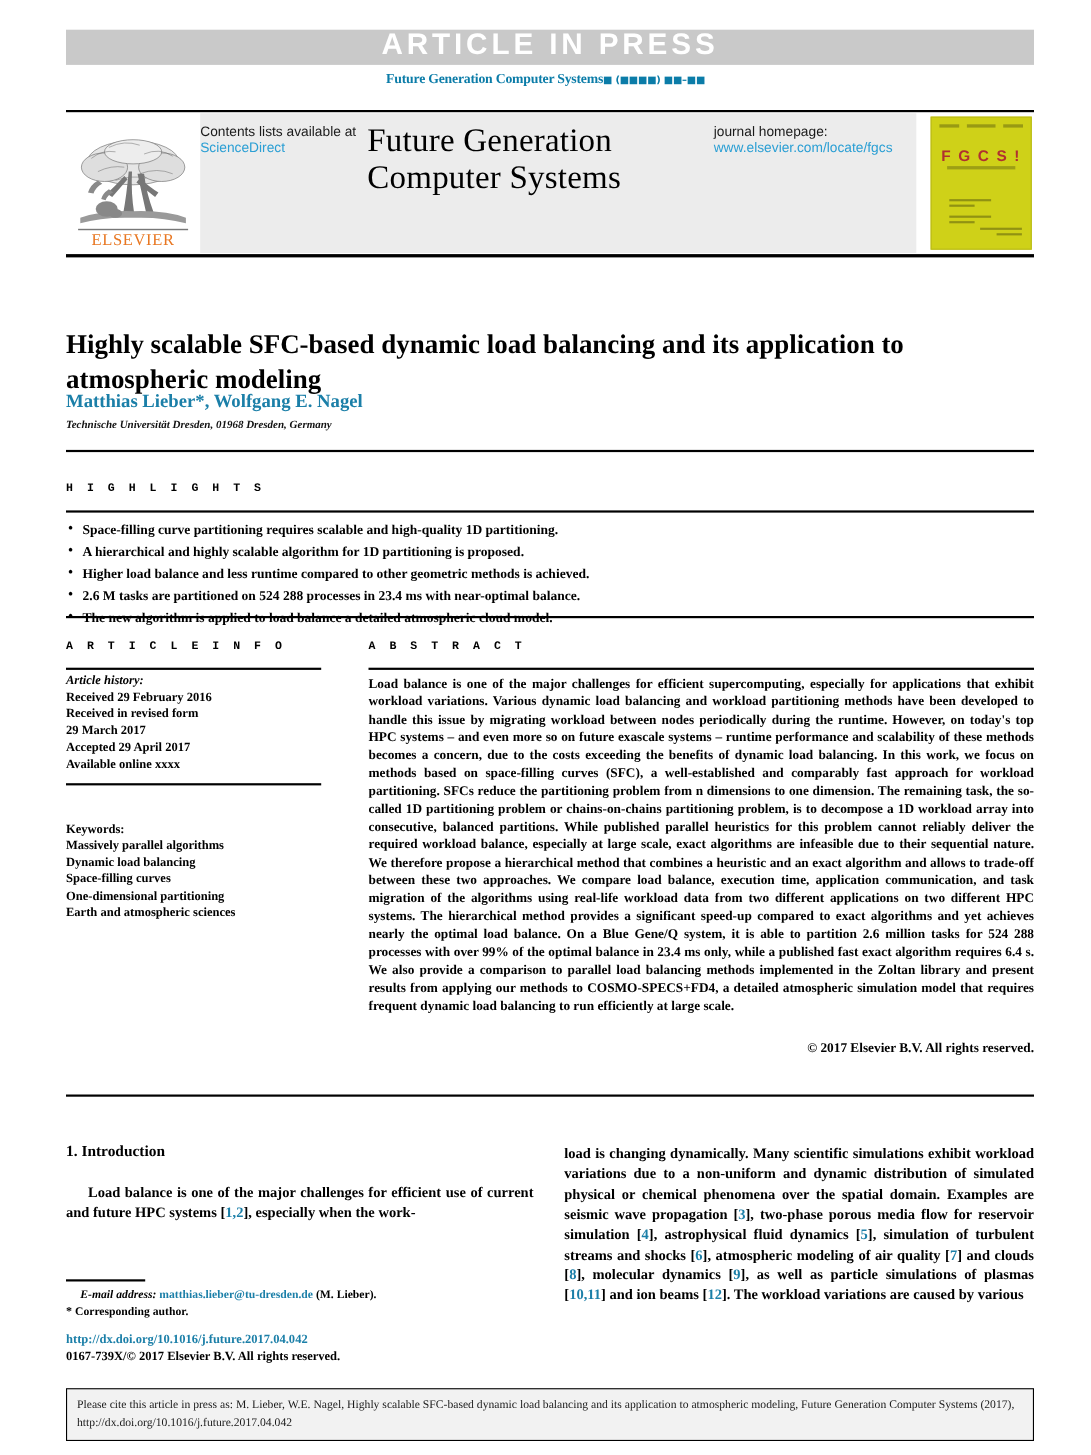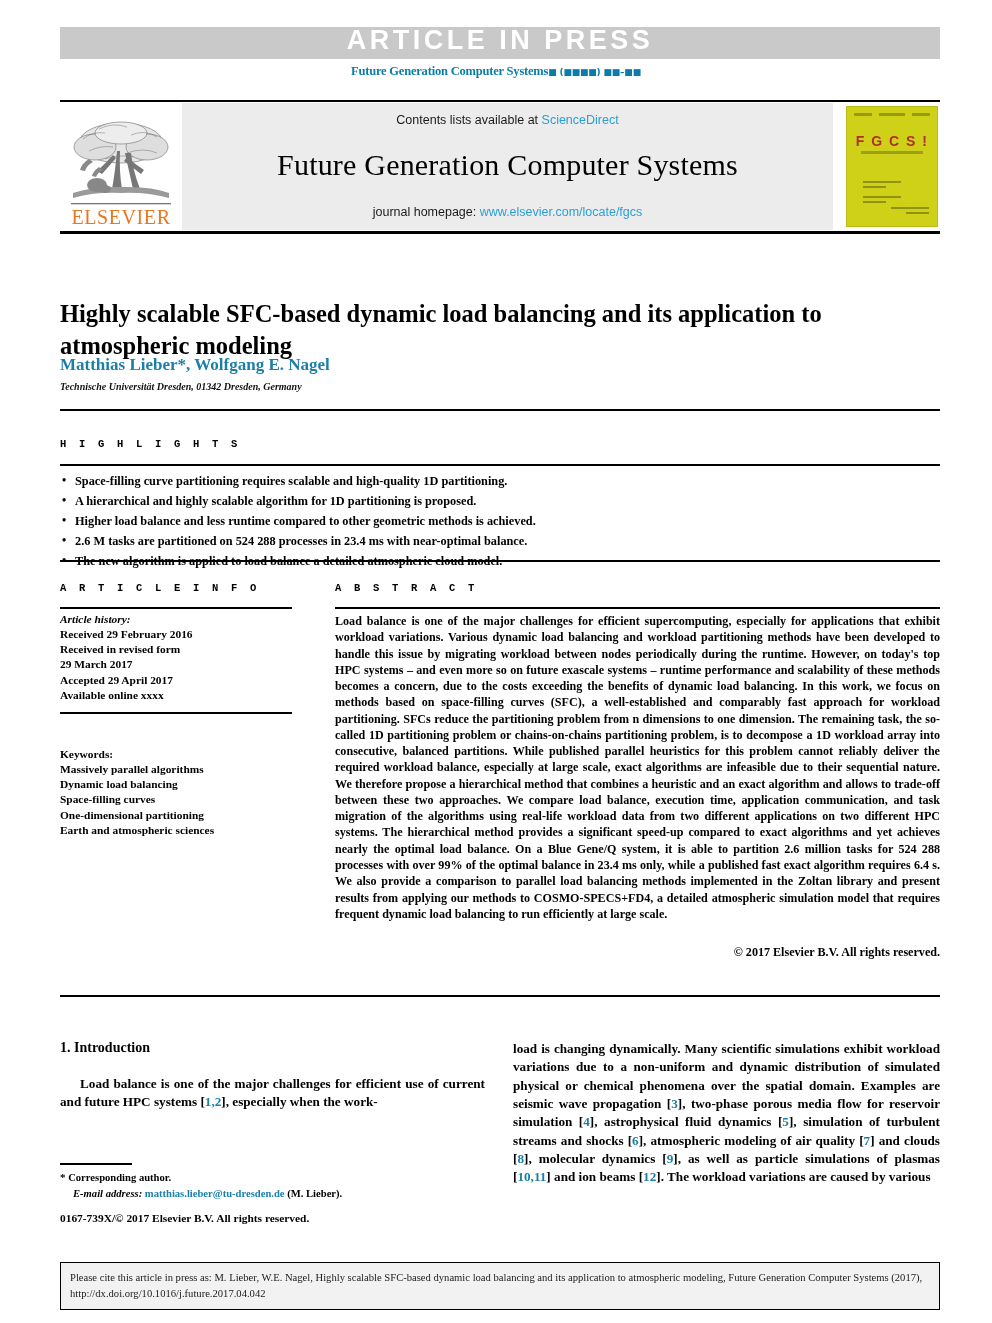--- a/index.html
+++ b/index.html
@@ -59,27 +59,27 @@
   }
   .elsevier-logo {
     width: 122px; flex: 0 0 122px;
     display: flex; flex-direction: column;
     align-items: center; justify-content: flex-end;
     padding-bottom: 2px; background: #fff;
   }
   .tree-svg { width: 104px; height: 90px; display: block; }
   .elsevier-word {
     font-family: "Liberation Serif", serif;
-    font-size: 20px; letter-spacing: 0.6px;
+    font-size: 15px; letter-spacing: 0.6px;
     color: #E87722; line-height: 1.05;
   }
   .masthead-center {
     flex: 1 1 auto; background: #ececec;
-    display: flex; flex-direction: column;
-    align-items: center; justify-content: space-between;
+    display: flex; flex-direction: row;
+    align-items: flex-start; justify-content: space-between;
     padding: 10px 0 11px 0;
   }
   .contents-line {
     font-family: "Liberation Sans", sans-serif;
     font-size: 12.5px; color: #1a1a1a;
   }
   .contents-line a, .homepage-line a { color: #2b9fd4; text-decoration: none; }
   .journal-name {
     font-family: "Liberation Serif", serif;
     font-size: 30px; color: #000; letter-spacing: 0.2px;
@@ -340,21 +340,21 @@
         <i></i>
           <i class="s" style="margin-left:40%"></i>
       </div>
     </div>
   </div>
 </div>
 <div class="rule-bottom"></div>
 
 <h1 class="title">Highly scalable SFC-based dynamic load balancing and its application to atmospheric modeling</h1>
 <div class="authors">Matthias Lieber*, Wolfgang E. Nagel</div>
-<div class="affil">Technische Universität Dresden, 01342 Dresden, Germany</div>
+<div class="affil">Technische Universität Dresden, 01968 Dresden, Germany</div>
 <div class="rule-after-affil"></div>
 
 <div class="sec-head highlights-head">H I G H L I G H T S</div>
 <div class="hl-rule"></div>
 <ul class="highlights-list">
   <li>Space-filling curve partitioning requires scalable and high-quality 1D partitioning.</li>
   <li>A hierarchical and highly scalable algorithm for 1D partitioning is proposed.</li>
   <li>Higher load balance and less runtime compared to other geometric methods is achieved.</li>
   <li>2.6 M tasks are partitioned on 524 288 processes in 23.4 ms with near-optimal balance.</li>
   <li>The new algorithm is applied to load balance a detailed atmospheric cloud model.</li>
@@ -393,29 +393,30 @@
     <span>Load balance is one of the major challenges for efficient use of current and future HPC systems [</span><span class="ref">1,2</span><span>], especially when the work-</span>
   </p>
 </div>
 
 <div class="col-right">
   <p class="para" id="right-para"><span>load is changing dynamically. Many scientific simulations exhibit workload variations due to a non-uniform and dynamic distribution of simulated physical or chemical phenomena over the spatial domain. Examples are seismic wave propagation [</span><span class="ref">3</span><span>], two-phase porous media flow for reservoir simulation [</span><span class="ref">4</span><span>], astrophysical fluid dynamics [</span><span class="ref">5</span><span>], simulation of turbulent streams and shocks [</span><span class="ref">6</span><span>], atmospheric modeling of air quality [</span><span class="ref">7</span><span>] and clouds [</span><span class="ref">8</span><span>], molecular dynamics [</span><span class="ref">9</span><span>], as well as particle simulations of plasmas [</span><span class="ref">10,11</span><span>] and ion beams [</span><span class="ref">12</span><span>]. The workload variations are caused by various</span></p>
 </div>
 
 <div class="fn-rule"></div>
 <div class="footnote">
-  <div>
-    <span class="star">*</span>
-    <span>Corresponding author.</span>
-  </div>
   <div style="padding-left:13px">
     <span class="em">E-mail address:</span>
     <a href="#">matthias.lieber@tu-dresden.de</a>
     <span>(M. Lieber).</span>
   </div>
+  <div>
+    <span class="star">*</span>
+    <span>Corresponding author.</span>
+  </div>
 </div>
 <div class="doi-block">
+  <div class="doi">http://dx.doi.org/10.1016/j.future.2017.04.042</div>
   <div class="cc">0167-739X/© 2017 Elsevier B.V. All rights reserved.</div>
 </div>
 
 <div class="cite-box">
   <div class="cite-text">Please cite this article in press as: M. Lieber, W.E. Nagel, Highly scalable SFC-based dynamic load balancing and its application to atmospheric modeling, Future Generation Computer Systems (2017), http://dx.doi.org/10.1016/j.future.2017.04.042</div>
 </div>
 
 </body></html>

